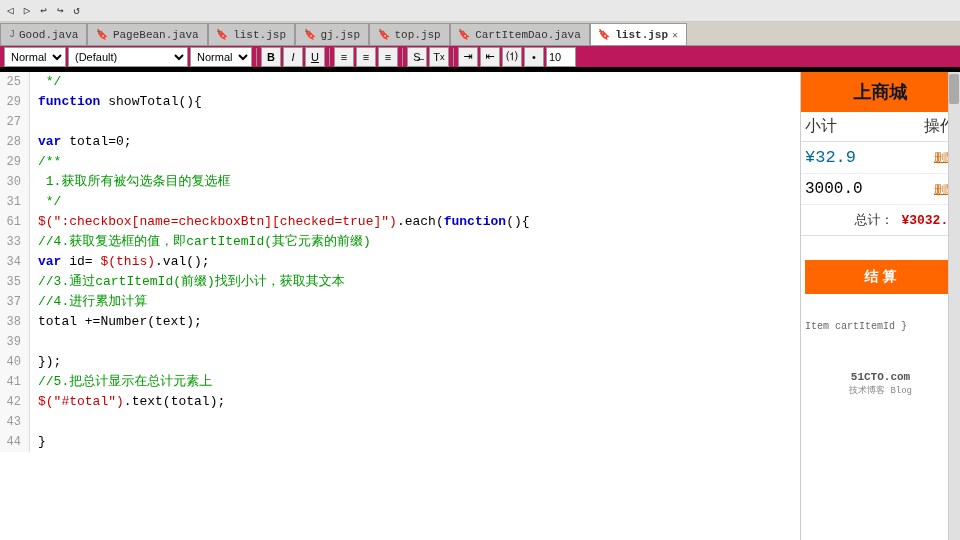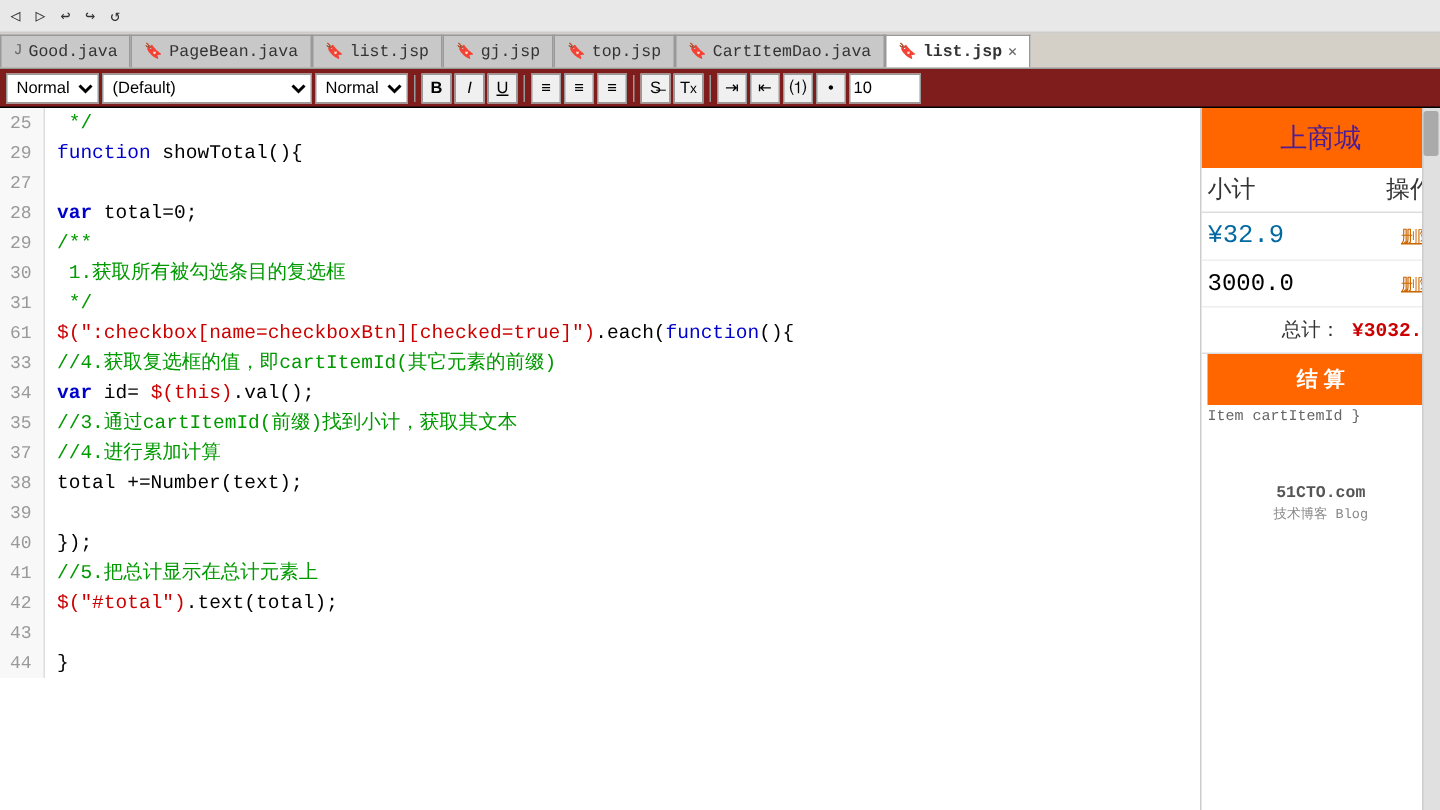--- a/index.html
+++ b/index.html
@@ -55,22 +55,22 @@
     }
     .tab-close {
       font-size: 10px;
       color: #666;
       cursor: pointer;
     }
 
     
     .format-toolbar {
       height: 26px;
-      background: #7f1d1d;
-      border-bottom: 1px solid #000000;
+      background: #be185d;
+      border-bottom: 5px solid #000000;
       display: flex;
       align-items: center;
       padding: 0 4px;
       gap: 2px;
     }
     .format-select {
       height: 20px;
       font-size: 11px;
       border: 1px solid #999;
       background: #fff;
@@ -133,21 +133,21 @@
       vertical-align: top;
     }
     .line-content {
       display: table-cell;
       padding-left: 8px;
       white-space: pre;
       vertical-align: top;
     }
 
     
-    .kw { color: #0000cc; font-weight: normal; }
+    .kw { color: #0000cc; font-weight: bold; }
     .fn { color: #000000; }
     .cm { color: #009900; }
     .str { color: #cc0000; }
     .var-kw { color: #0000cc; font-weight: bold; }
     .jquery { color: #cc0000; }
 
     
     .right-panel {
       width: 160px;
       background: #fff;
@@ -160,23 +160,23 @@
 
     
     .shop-header {
       height: 40px;
       background: #ff6600;
       display: flex;
       align-items: center;
       justify-content: center;
     }
     .shop-title {
-      color: #4c1d95;
+      color: #0f172a;
       font-size: 18px;
-      font-weight: normal;
+      font-weight: bold;
       font-family: 'SimSun', serif;
     }
 
     .right-header {
       display: flex;
       justify-content: space-between;
       padding: 4px 4px;
       border-bottom: 1px solid #ddd;
       font-weight: normal;
       color: #333;
@@ -195,21 +195,21 @@
     .total-area {
       padding: 6px 4px;
       text-align: right;
       font-size: 13px;
       color: #333;
       border-bottom: 1px solid #ddd;
     }
     .total-price { color: #cc0000; font-weight: bold; }
 
     .checkout-btn {
-      margin: 0 4px;
+      margin: 24px 4px;
       background: #ff6600;
       color: #fff;
       border: none;
       padding: 8px 0;
       font-size: 14px;
       font-weight: bold;
       cursor: pointer;
       width: calc(100% - 8px);
       font-family: 'SimSun', sans-serif;
     }
@@ -281,21 +281,21 @@
     <span class="tab-icon">🔖</span>
     <span>list.jsp</span>
     <span class="tab-close">✕</span>
   </div>
 </div>
 
 <div class="format-toolbar">
   <select class="format-select">
     <option>Normal</option>
   </select>
-  <select class="format-select" style="width:140px;">
+  <select class="format-select" style="width:120px;">
     <option>(Default)</option>
   </select>
   <select class="format-select">
     <option>Normal</option>
   </select>
   <div class="format-separator"></div>
   <button class="format-btn">
       <strong>B</strong>
     </button>
   <button class="format-btn">
@@ -309,21 +309,21 @@
   <button class="format-btn">≡</button>
   <button class="format-btn">≡</button>
   <div class="format-separator"></div>
   <button class="format-btn">S̶</button>
   <button class="format-btn">T<sup>x</sup></button>
   <div class="format-separator"></div>
   <button class="format-btn">⇥</button>
   <button class="format-btn">⇤</button>
   <button class="format-btn">⑴</button>
   <button class="format-btn">•</button>
-  <input class="format-select" type="text" style="width: 48px;" value="10">
+  <input class="format-select" type="text" style="width: 30px;" value="10">
 </div>
 
 <div class="main-area">
 
   <div class="code-editor">
     <div class="code-lines">
 
       <div class="code-line">
         <div class="line-number">25</div>
         <div class="line-content"><span class="cm"> */</span></div>

